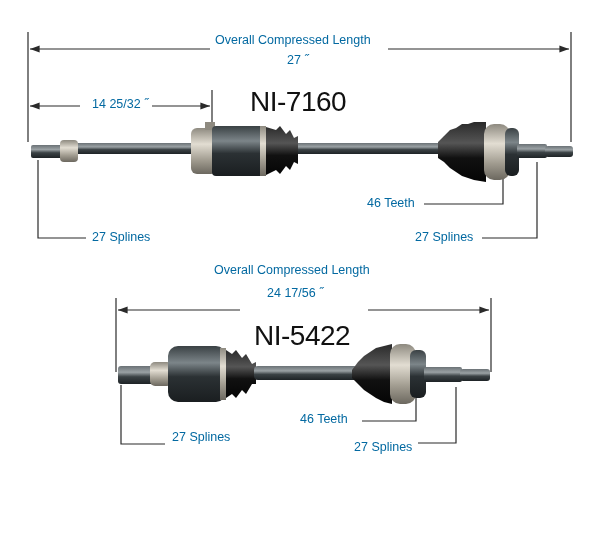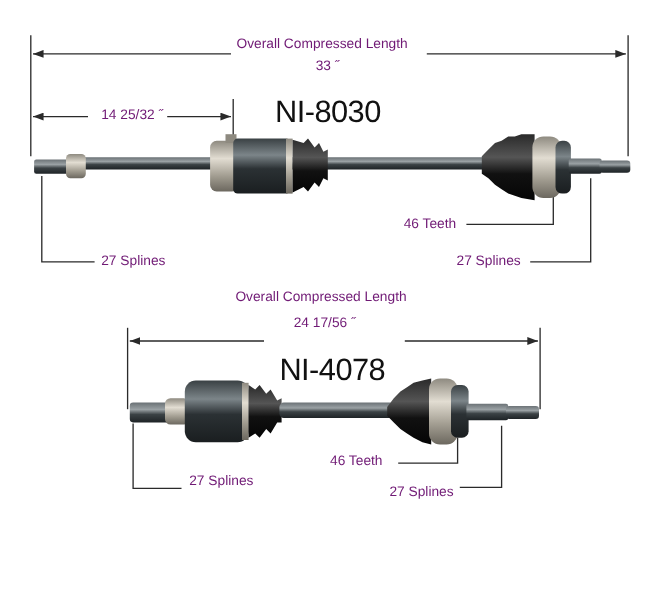--- a/index.html
+++ b/index.html
@@ -1,18 +1,18 @@
 <!DOCTYPE html>
 <html><head>
 <meta charset="utf-8">
 <style>
   html, body { margin: 0; padding: 0; background: #ffffff; }
   body { width: 600px; height: 545px; position: relative; overflow: hidden;
          font-family: "Liberation Sans", sans-serif; color: #1a1a1a; }
-  .lbl { position: absolute; font-size: 12.5px; white-space: nowrap; color: #701a75; }
+  .lbl { position: absolute; font-size: 12.5px; white-space: nowrap; color: #0369a1; }
   .pn  { position: absolute; font-size: 28px; color: #111; white-space: nowrap; letter-spacing: -0.5px; }
   svg.canvas { position: absolute; left: 0; top: 0; }
 </style>
 </head>
 <body>
 
 <svg class="canvas" width="600" height="545" viewBox="0 0 600 545">
   <defs>
     <linearGradient id="gShaft" x1="0" y1="0" x2="0" y2="1">
       <stop offset="0" stop-color="#6b7276"></stop>
@@ -114,25 +114,25 @@
 
     <rect x="390" y="344" width="26" height="60" rx="10" fill="url(#gMetal)"></rect>
     <rect x="410" y="350" width="16" height="48" rx="6" fill="url(#gBody)"></rect>
 
     <rect x="424" y="367" width="38" height="15" rx="2" fill="url(#gShaft)"></rect>
     <rect x="460" y="369" width="30" height="12" rx="3" fill="url(#gShaft)"></rect>
   </g>
 </svg>
 
 <div class="lbl" style="left:215px; top:33px;">Overall Compressed Length</div>
-<div class="lbl" style="left:287px; top:53px;">33 ˝</div>
-<div class="pn" style="left:250px; top:86px;">NI-8030</div>
+<div class="lbl" style="left:287px; top:53px;">27 ˝</div>
+<div class="pn" style="left:250px; top:86px;">NI-7160</div>
 <div class="lbl" style="left:92px;  top:97px;">14 25/32 ˝</div>
 <div class="lbl" style="left:367px; top:196px;">46 Teeth</div>
 <div class="lbl" style="left:92px;  top:230px;">27 Splines</div>
 <div class="lbl" style="left:415px; top:230px;">27 Splines</div>
 
 <div class="lbl" style="left:214px; top:263px;">Overall Compressed Length</div>
 <div class="lbl" style="left:267px; top:286px;">24 17/56 ˝</div>
-<div class="pn" style="left:254px; top:320px;">NI-4078</div>
+<div class="pn" style="left:254px; top:320px;">NI-5422</div>
 <div class="lbl" style="left:300px; top:412px;">46 Teeth</div>
 <div class="lbl" style="left:172px; top:430px;">27 Splines</div>
 <div class="lbl" style="left:354px; top:440px;">27 Splines</div>
 
 </body></html>

